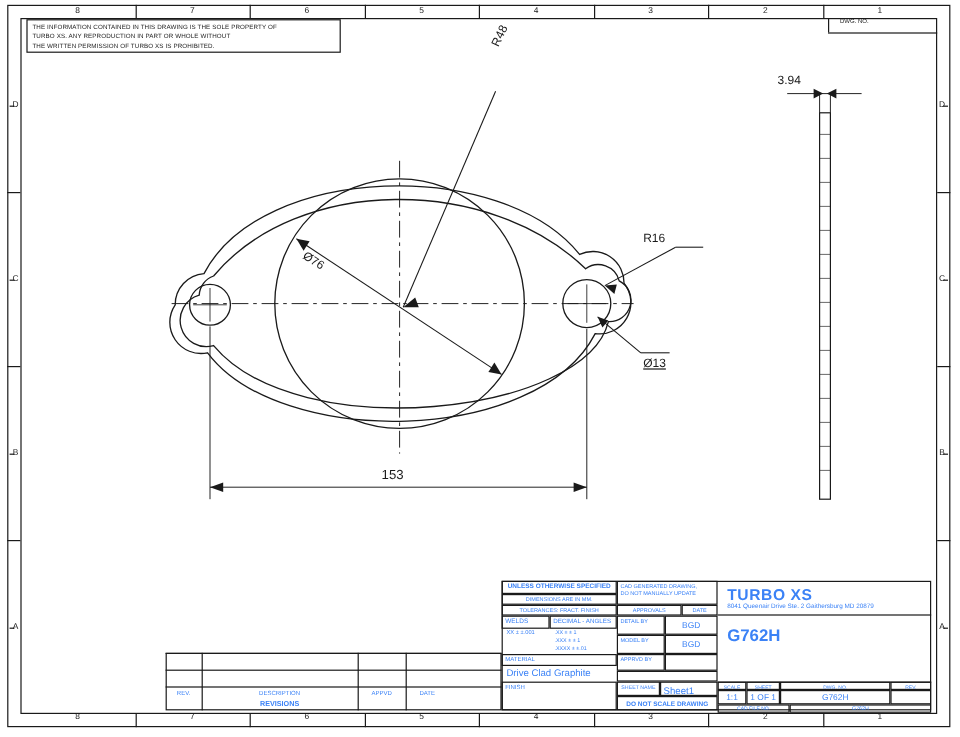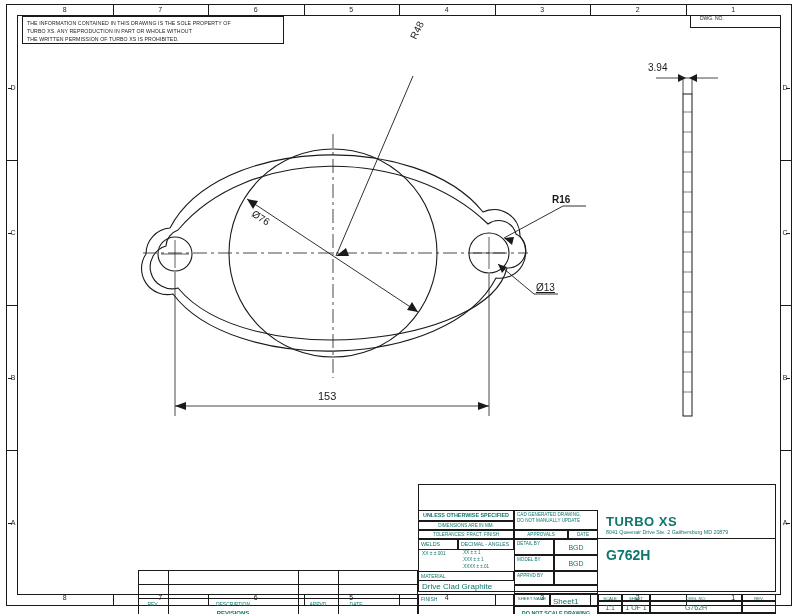--- a/index.html
+++ b/index.html
@@ -90,25 +90,24 @@
     border: 1px solid #1a1a1a;
     box-sizing: border-box;
     font-size: 6px;
     color: #1a1a1a;
   }
   .tb-cell {
     position: absolute;
     box-sizing: border-box;
     border: 0.7px solid #1a1a1a;
     font-size: 5.5px;
-    color: #0f766e;
+    color: #3b82f6;
     padding: 1px 2px;
     overflow: hidden;
     white-space: nowrap;
-    margin-top: 26px;
   }
   .tb-cell.nb { border: none; }
   .center { text-align: center; }
   .b { font-weight: bold; }
   .big { font-size: 13px; font-weight: bold; letter-spacing: 0.5px; }
   .addr { font-size: 5.3px; }
   .hw { font-size: 8px; font-family: "Liberation Sans", sans-serif; }
 </style>
 </head>
 <body>
@@ -278,22 +277,22 @@
         <line x1="638" y1="62" x2="700" y2="62"></line>
         <polygon points="668,62 660,58 660,66" fill="#1a1a1a" stroke="none"></polygon>
         <polygon points="671,62 679,58 679,66" fill="#1a1a1a" stroke="none"></polygon>
         <line x1="665" y1="62" x2="665" y2="78"></line>
         <line x1="674" y1="62" x2="674" y2="78"></line>
       </g>
     </svg>
 
     <div class="dimtext" style="left:390px; top:20px; transform:rotate(-64deg); transform-origin:left top; font-size:10px;">R48</div>
     <div class="dimtext" style="left:238px; top:192px; transform:rotate(33deg); transform-origin:left top;">Ø76</div>
-    <div class="dimtext" style="left:534px; top:178px;font-weight:bold;">R16</div>
-    <div class="dimtext" style="left:518px; top:266px;text-decoration:underline;">Ø13</div>
+    <div class="dimtext" style="left:518px; top:178px;">R16</div>
+    <div class="dimtext" style="left:518px; top:282px;text-decoration:underline;">Ø13</div>
     <div class="dimtext" style="left:300px; top:374px; font-size:11px;">153</div>
     <div class="dimtext" style="left:630px; top:46px; font-size:10px;">3.94</div>
 
     <div style="position:absolute; left:400px; top:468px; width:358px; height:108px;">
 
       <div class="tb-cell" style="left:-280px; top:60px; width:280px; height:48px;"></div>
       <div class="tb-cell nb" style="left:-280px; top:60px; width:280px; height:1px; border-top:0.7px solid #1a1a1a;"></div>
       <div class="tb-cell nb" style="left:-280px; top:74px; width:280px; height:0px; border-top:0.7px solid #1a1a1a;"></div>
       <div class="tb-cell nb" style="left:-280px; top:88px; width:280px; height:0px; border-top:0.7px solid #1a1a1a;"></div>
       <div class="tb-cell nb" style="left:-250px; top:60px; width:0px; height:48px; border-left:0.7px solid #1a1a1a;"></div>

